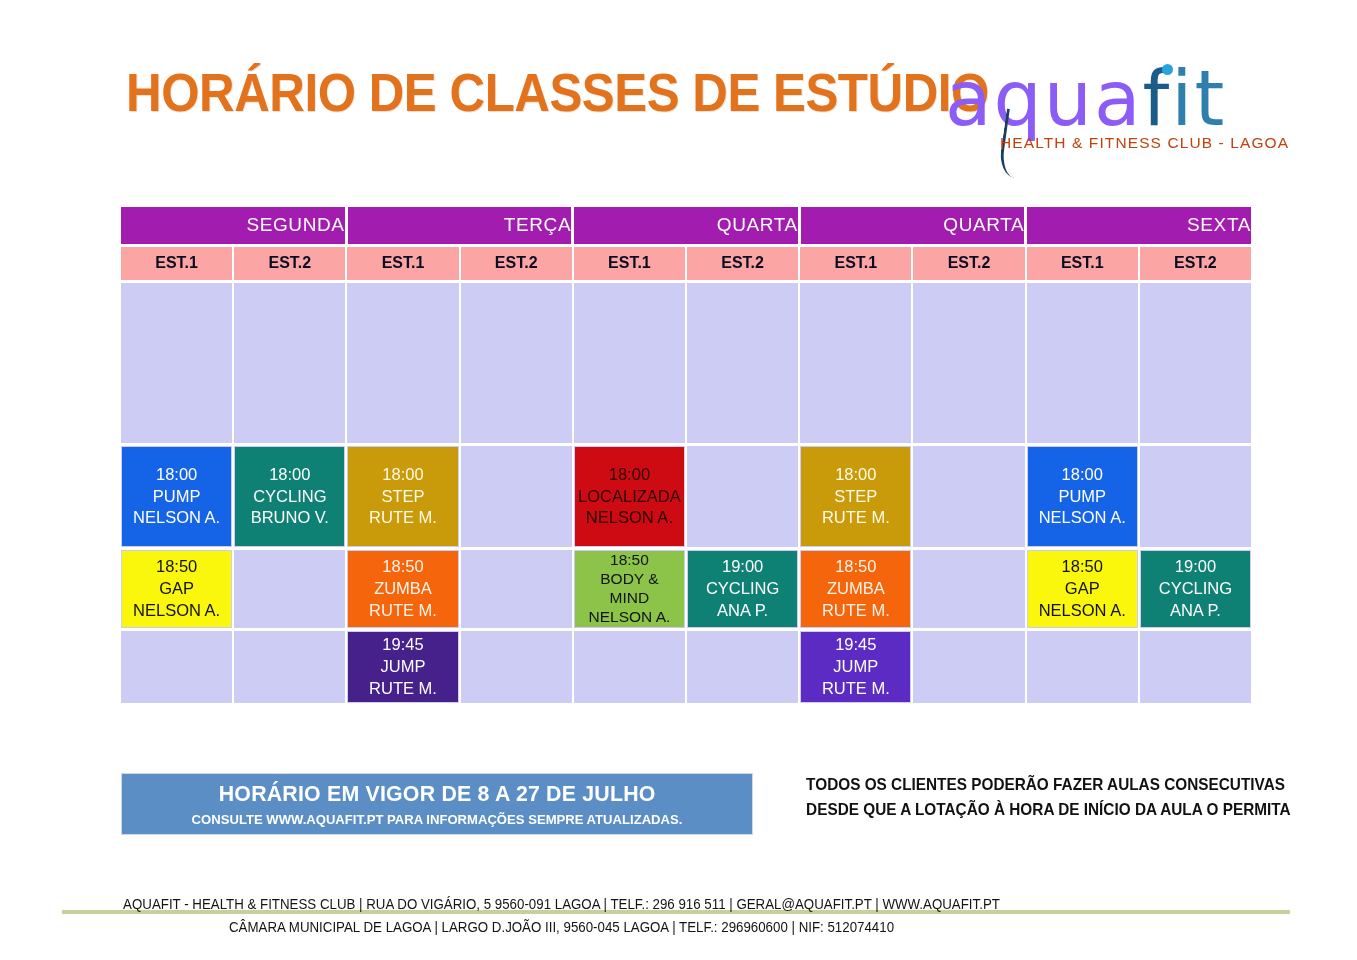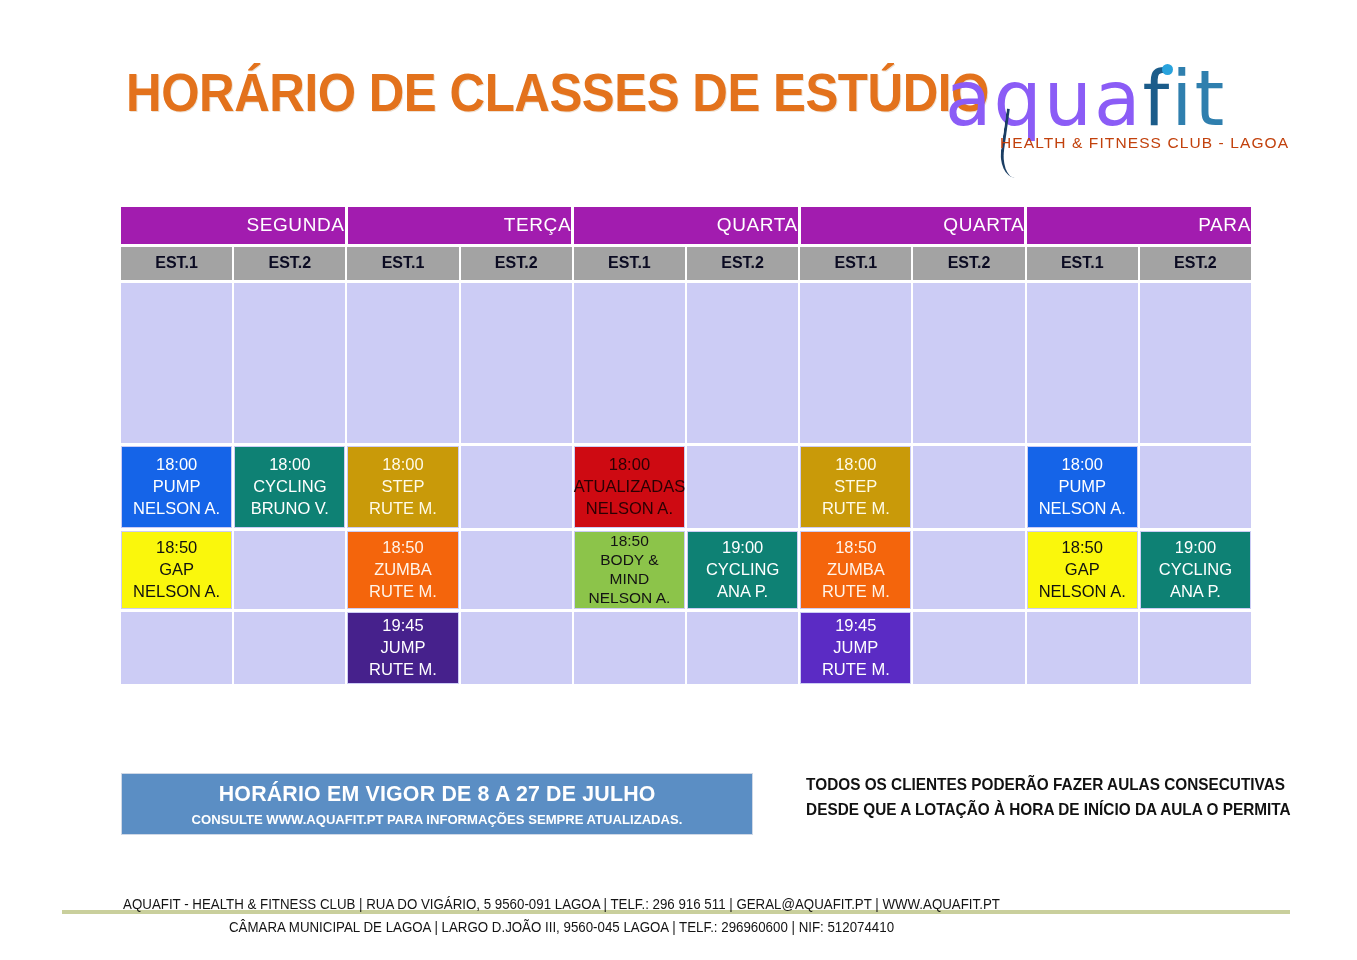--- a/index.html
+++ b/index.html
@@ -109,21 +109,21 @@
     letter-spacing: 0.6px;
     text-align: right;
     padding: 7px 0 8px;
     border-right: 3px solid #ffffff;
     box-sizing: border-box;
   }
   .day-head:last-child { border-right: none; }
 
   .est-head {
     flex: 1 1 0;
-    background: #a3a3a3;
+    background: #fca5a5;
     color: #0b0b22;
     font-size: 16px;
     font-weight: bold;
     text-align: center;
     padding: 7px 0 8px;
     border-right: 2px solid #ffffff;
     border-top: 3px solid #ffffff;
     box-sizing: border-box;
   }
   .est-head:last-child { border-right: none; }
@@ -132,21 +132,21 @@
   .cell {
     flex: 1 1 0;
     background: #ccccf5;
     border-right: 2px solid #ffffff;
     box-sizing: border-box;
     position: relative;
   }
   .cell:last-child { border-right: none; }
 
   .row-empty .cell { height: 160px; }
-  .row-a .cell { height: 82px; text-decoration: underline; }
+  .row-a .cell { height: 101px; text-decoration: underline; }
   .row-b .cell { height: 78px; }
   .row-c .cell { height: 72px; }
 
   .block {
     position: absolute;
     left: 1px; right: 1px; top: 1px; bottom: 1px;
     display: flex;
     flex-direction: column;
     align-items: center;
     justify-content: center;
@@ -242,21 +242,21 @@
     <div class="logo-tag">HEALTH &amp; FITNESS CLUB - LAGOA</div>
   </div>
 </div>
 
 <div class="grid">
   <div class="day-head-row">
       <div class="day-head">SEGUNDA</div>
       <div class="day-head">TERÇA</div>
       <div class="day-head">QUARTA</div>
       <div class="day-head">QUARTA</div>
-      <div class="day-head">PARA</div>
+      <div class="day-head">SEXTA</div>
     </div>
   <div class="est-head-row">
       <div class="est-head">EST.1</div>
       <div class="est-head">EST.2</div>
       <div class="est-head">EST.1</div>
       <div class="est-head">EST.2</div>
       <div class="est-head">EST.1</div>
       <div class="est-head">EST.2</div>
       <div class="est-head">EST.1</div>
       <div class="est-head">EST.2</div>
@@ -295,21 +295,21 @@
           <div class="block" style="background: rgb(201, 154, 9); color: rgb(255, 251, 232);">
             <span class="ln">18:00</span>
             <span class="ln">STEP</span>
             <span class="ln">RUTE M.</span>
           </div>
         </div>
         <div class="cell"></div>
         <div class="cell">
           <div class="block" style="background: rgb(206, 10, 18); color: rgb(43, 0, 3);">
             <span class="ln">18:00</span>
-            <span class="ln">ATUALIZADAS</span>
+            <span class="ln">LOCALIZADA</span>
             <span class="ln">NELSON A.</span>
           </div>
         </div>
         <div class="cell"></div>
         <div class="cell">
           <div class="block" style="background: rgb(201, 154, 9); color: rgb(255, 251, 232);">
             <span class="ln">18:00</span>
             <span class="ln">STEP</span>
             <span class="ln">RUTE M.</span>
           </div>

